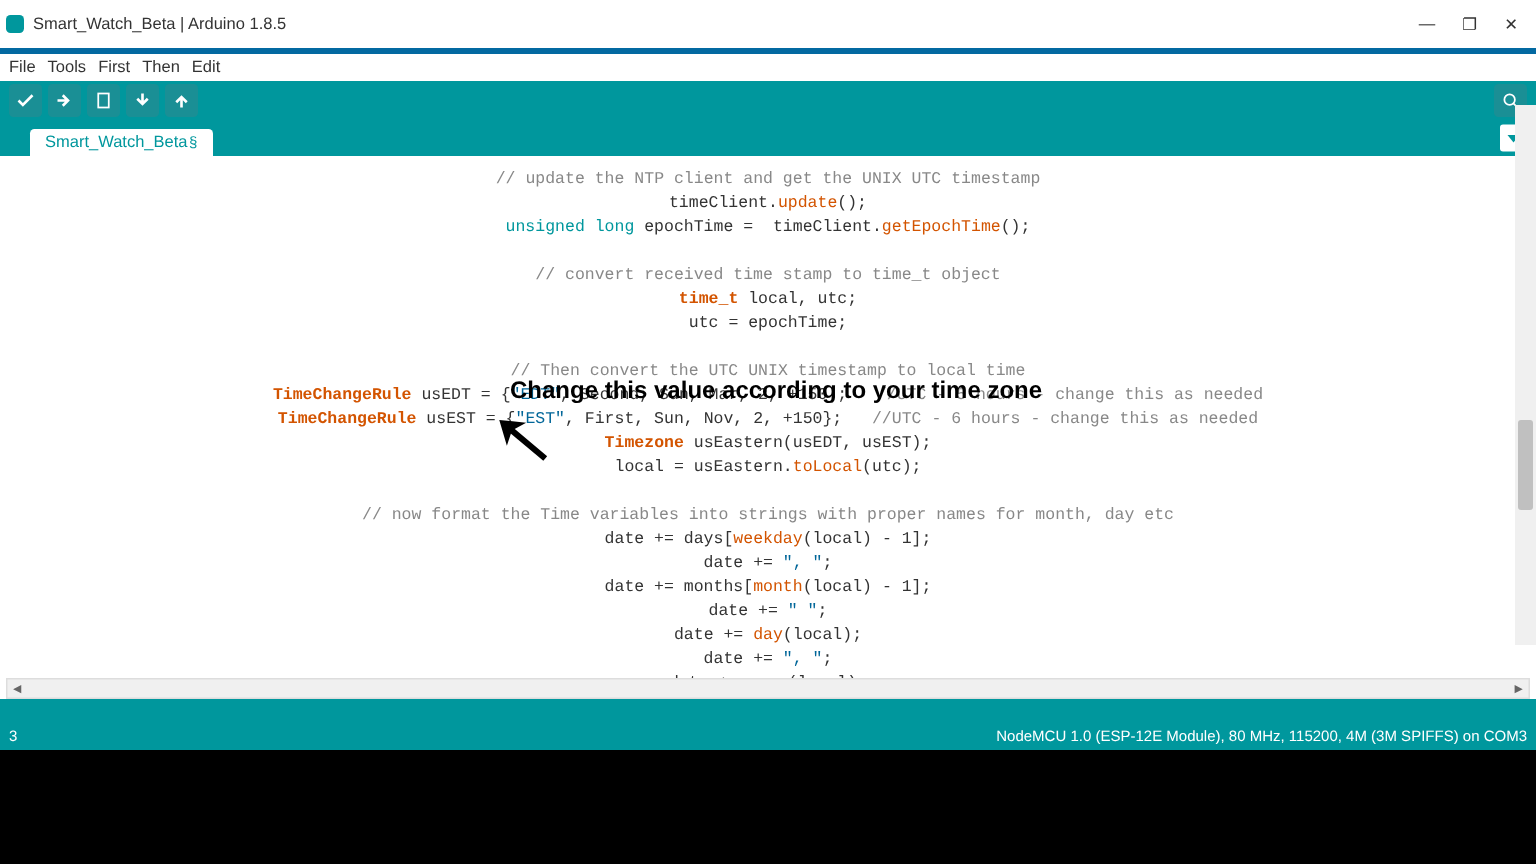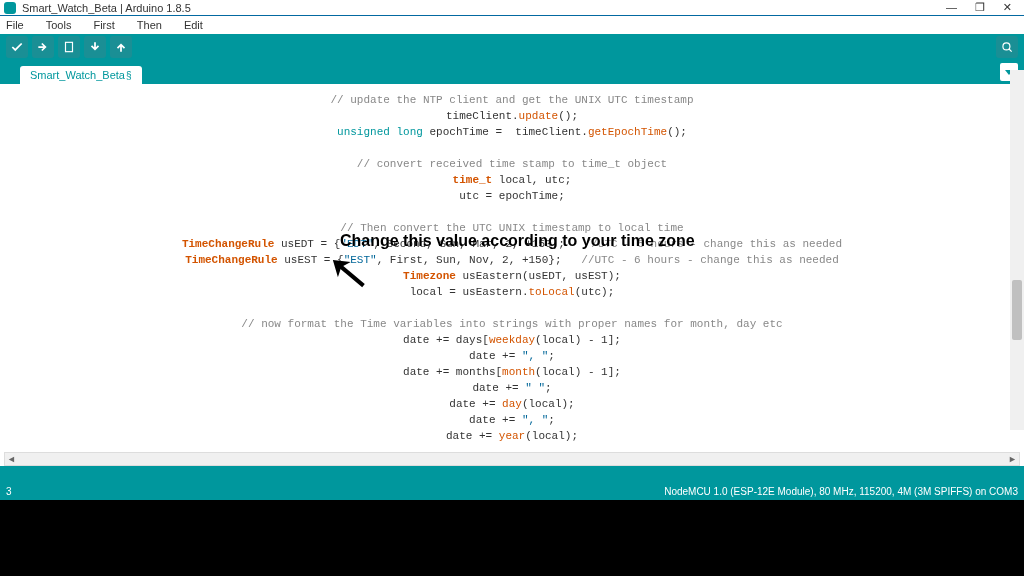--- a/index.html
+++ b/index.html
@@ -1,22 +1,22 @@
 <!DOCTYPE html>
 <html><head>
 <meta charset="utf-8">
 <style>
   * { margin: 0; padding: 0; box-sizing: border-box; }
   html, body { width: 1024px; height: 576px; overflow: hidden; font-family: "Segoe UI", Tahoma, sans-serif; background: #000; }
   .app { width: 1024px; height: 500px; background: #fff; display: flex; flex-direction: column; position: relative; }
-  .titlebar { height: 16px; display: flex; align-items: center; padding: 0 4px; font-size: 11px; color: #333; border-bottom: 1px solid #0369a1; }
+  .titlebar { height: 36px; display: flex; align-items: center; padding: 0 4px; font-size: 11px; color: #333; border-bottom: 4px solid #0369a1; }
   .titlebar .logo { width: 12px; height: 12px; background: #00979d; border-radius: 3px; margin-right: 6px; display:inline-block; }
   .titlebar .wincontrols { margin-left: auto; display: flex; gap: 18px; padding-right: 8px; font-size: 11px; color: #333; }
   .titlebar .wincontrols span { cursor: default; }
-  .menubar { height: 18px; display: flex; align-items: center; gap: 22px; padding: 0 6px; font-size: 11px; color: #333; }
+  .menubar { height: 18px; display: flex; align-items: center; gap: 8px; padding: 0 6px; font-size: 11px; color: #333; }
   .menubar span { cursor: default; }
   .toolbar { height: 26px; background: #00979d; display: flex; align-items: center; padding: 0 6px; gap: 4px; }
   .tbtn { width: 22px; height: 22px; border-radius: 3px; background: #1a8f95; color: #fff; display: flex; align-items: center; justify-content: center; font-size: 12px; }
   .tbtn svg { width: 14px; height: 14px; fill: #fff; stroke: #fff; }
   .tbtn.dark { background: #1a8f95; }
   .tbtn.right { margin-left: auto; }
   .tabstrip { height: 24px; background: #00979d; display: flex; align-items: flex-end; padding-left: 20px; position: relative; }
   .tab { background: #fff; font-size: 11px; color: #00979d; padding: 3px 10px; border-top-left-radius: 3px; border-top-right-radius: 3px; }
   .tab-section { font-size: 10px; color: #00979d; margin-left: 1px;}
   .drop { position: absolute; right: 6px; top: 3px; width: 18px; height: 18px; background: #fff; border-radius: 2px; display:flex; align-items:center; justify-content:center;}

